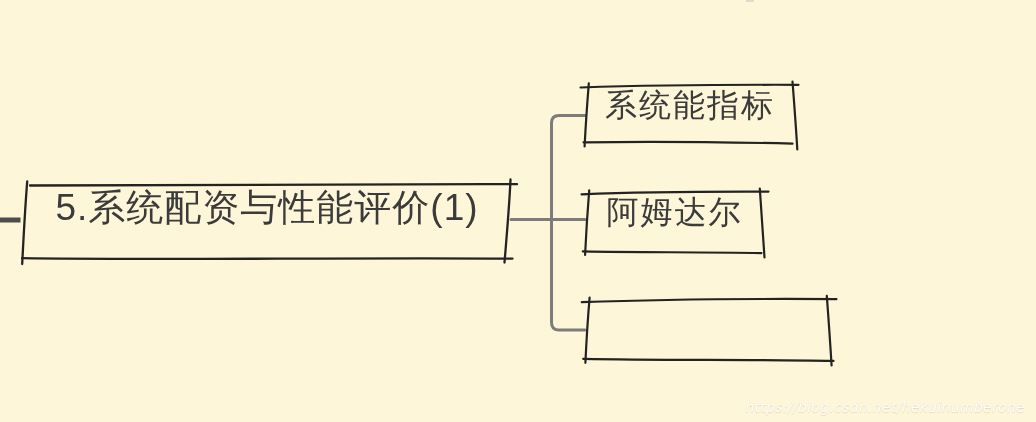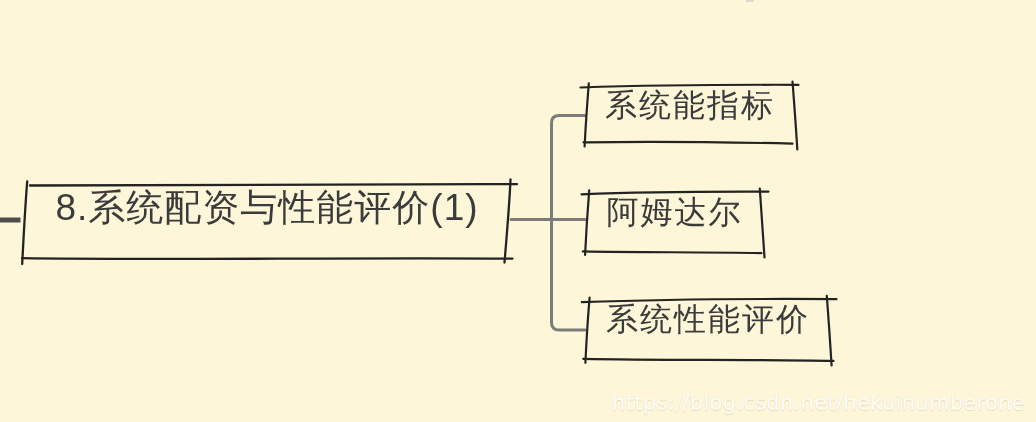--- a/index.html
+++ b/index.html
@@ -39,25 +39,26 @@
     font-size: 32px;
     letter-spacing: 2px;
   }
   .node-branch-1 { left: 585px; top: 84px;  width: 210px; height: 60px; }
   .node-branch-2 { left: 586px; top: 191px; width: 177px; height: 62px; }
   .node-branch-3 { left: 586px; top: 298px; width: 244px; height: 63px; }
   .watermark {
     position: absolute;
     right: 11px;
     bottom: 7px;
-    font-size: 21px;
+    font-size: 14px;
     letter-spacing: 0.3px;
     color: rgba(255,255,255,0.92);
     text-shadow: 0 1px 1px rgba(199,191,158,0.45), 0 0 1px rgba(199,191,158,0.30);
     font-family: "DejaVu Sans", "Liberation Sans", sans-serif;
+    font-style: italic;
   }
 </style>
 </head>
 <body>
 
 <div class="canvas">
 
   <svg class="wires" viewBox="0 0 1036 422">
 
     <g stroke="#7c7c7c" stroke-width="3" fill="none" stroke-linecap="round">
@@ -87,30 +88,27 @@
     </g>
     <g stroke="#232323" stroke-width="2.2" fill="none" stroke-linecap="round">
       <path d="M 581.8 302.2 C 660 299.3, 750 298.6, 836.5 299.1"></path>
       <path d="M 826.8 295.8 C 828.4 317, 830 339, 831.6 365.5"></path>
       <path d="M 583.2 358.8 C 660 360.4, 750 359.3, 833.5 360.9"></path>
       <path d="M 589.6 297.6 C 588 316, 586.6 337, 585.4 362.8"></path>
     </g>
   </svg>
 
   <div class="node node-root">
-    <span>8.系统配资与性能评价(1)</span>
+    <span>5.系统配资与性能评价(1)</span>
   </div>
 
   <div class="node node-branch node-branch-1">
     <span>系统能指标</span>
   </div>
 
   <div class="node node-branch node-branch-2">
     <span>阿姆达尔</span>
   </div>
 
-  <div class="node node-branch node-branch-3">
-    <span>系统性能评价</span>
-  </div>
 
   <div class="watermark">https://blog.csdn.net/hekuinumberone</div>
 
 </div>
 
 </body></html>

